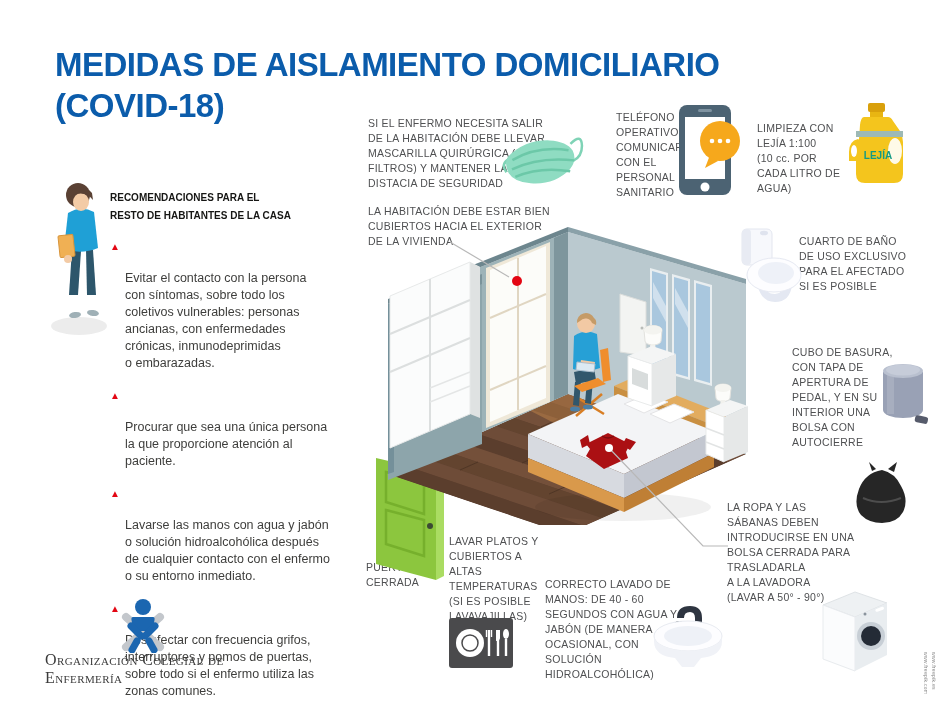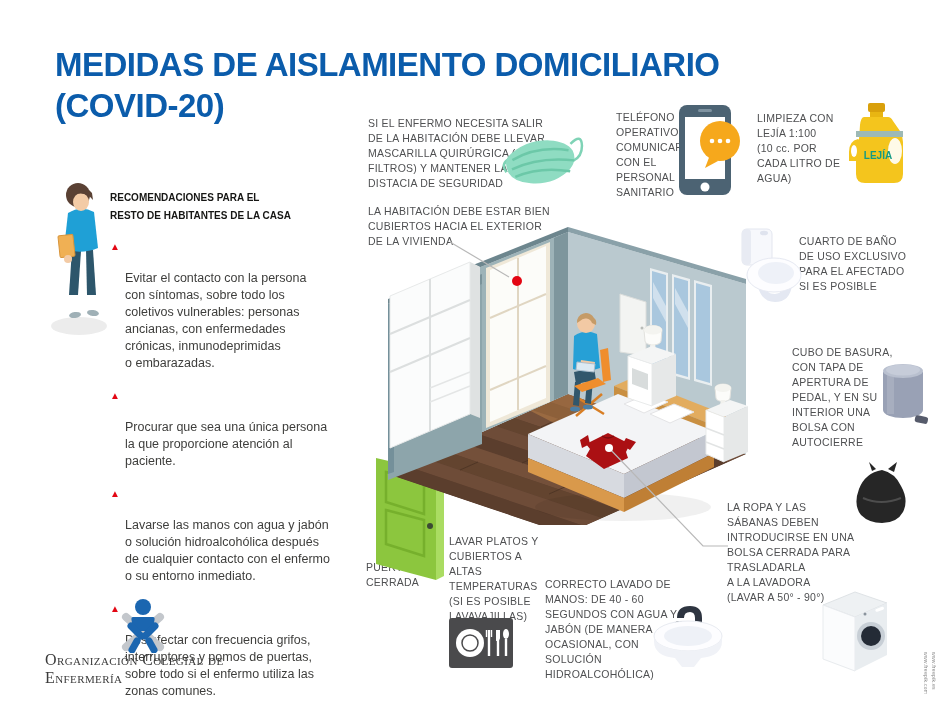--- a/index.html
+++ b/index.html
@@ -23,21 +23,21 @@
   svg{display:block;}
   .overlay{left:0;top:0;pointer-events:none;}
 </style>
 </head>
 <body>
 
 <div id="canvas">
 
   <div class="abs title">
     <div>MEDIDAS DE AISLAMIENTO DOMICILIARIO</div>
-    <div>(COVID-20)</div>
+    <div>(COVID-18)</div>
   </div>
 
   <svg class="abs" style="left:42px;top:175px" width="72" height="164" viewBox="0 0 72 164">
     <ellipse cx="37" cy="151" rx="28" ry="9" fill="#ececec"></ellipse>
     <path d="M30,74 l-3,46 h9 l3,-44 z" fill="#2d566b"></path>
     <path d="M44,74 l1,46 h9 l-3,-45 z" fill="#2d566b"></path>
     <ellipse cx="33" cy="140" rx="6" ry="3" fill="#9fb0b6" transform="rotate(-8 33 140)"></ellipse>
     <ellipse cx="51" cy="138" rx="6" ry="3" fill="#9fb0b6" transform="rotate(8 51 138)"></ellipse>
     <path d="M26,38 q13,-8 26,-1 l4,36 q-17,7 -34,1 z" fill="#1fa0d6"></path>
     <rect x="17" y="60" width="15" height="22" rx="1.5" fill="#f0b054" stroke="#d8953c" stroke-width="1" transform="rotate(-6 24 71)"></rect>
@@ -85,21 +85,21 @@
 DE LA HABITACIÓN DEBE LLEVAR
 MASCARILLA QUIRÚRGICA (SIN
 FILTROS) Y MANTENER LA
 DISTACIA DE SEGURIDAD</div>
   <div class="co" style="left:616px;top:110px;width:110px">TELÉFONO
 OPERATIVO PARA
 COMUNICARSE
 CON EL
 PERSONAL
 SANITARIO</div>
-  <div class="co" style="left:757px;top:111px;width:100px">LIMPIEZA CON
+  <div class="co" style="left:757px;top:121px;width:100px">LIMPIEZA CON
 LEJÍA 1:100
 (10 cc. POR
 CADA LITRO DE
 AGUA)</div>
   <div class="co" style="left:368px;top:204px;width:195px">LA HABITACIÓN DEBE ESTAR BIEN
 CUBIERTOS HACIA EL EXTERIOR
 DE LA VIVIENDA</div>
   <div class="co" style="left:792px;top:345px;width:110px">CUBO DE BASURA,
 CON TAPA DE
 APERTURA DE

